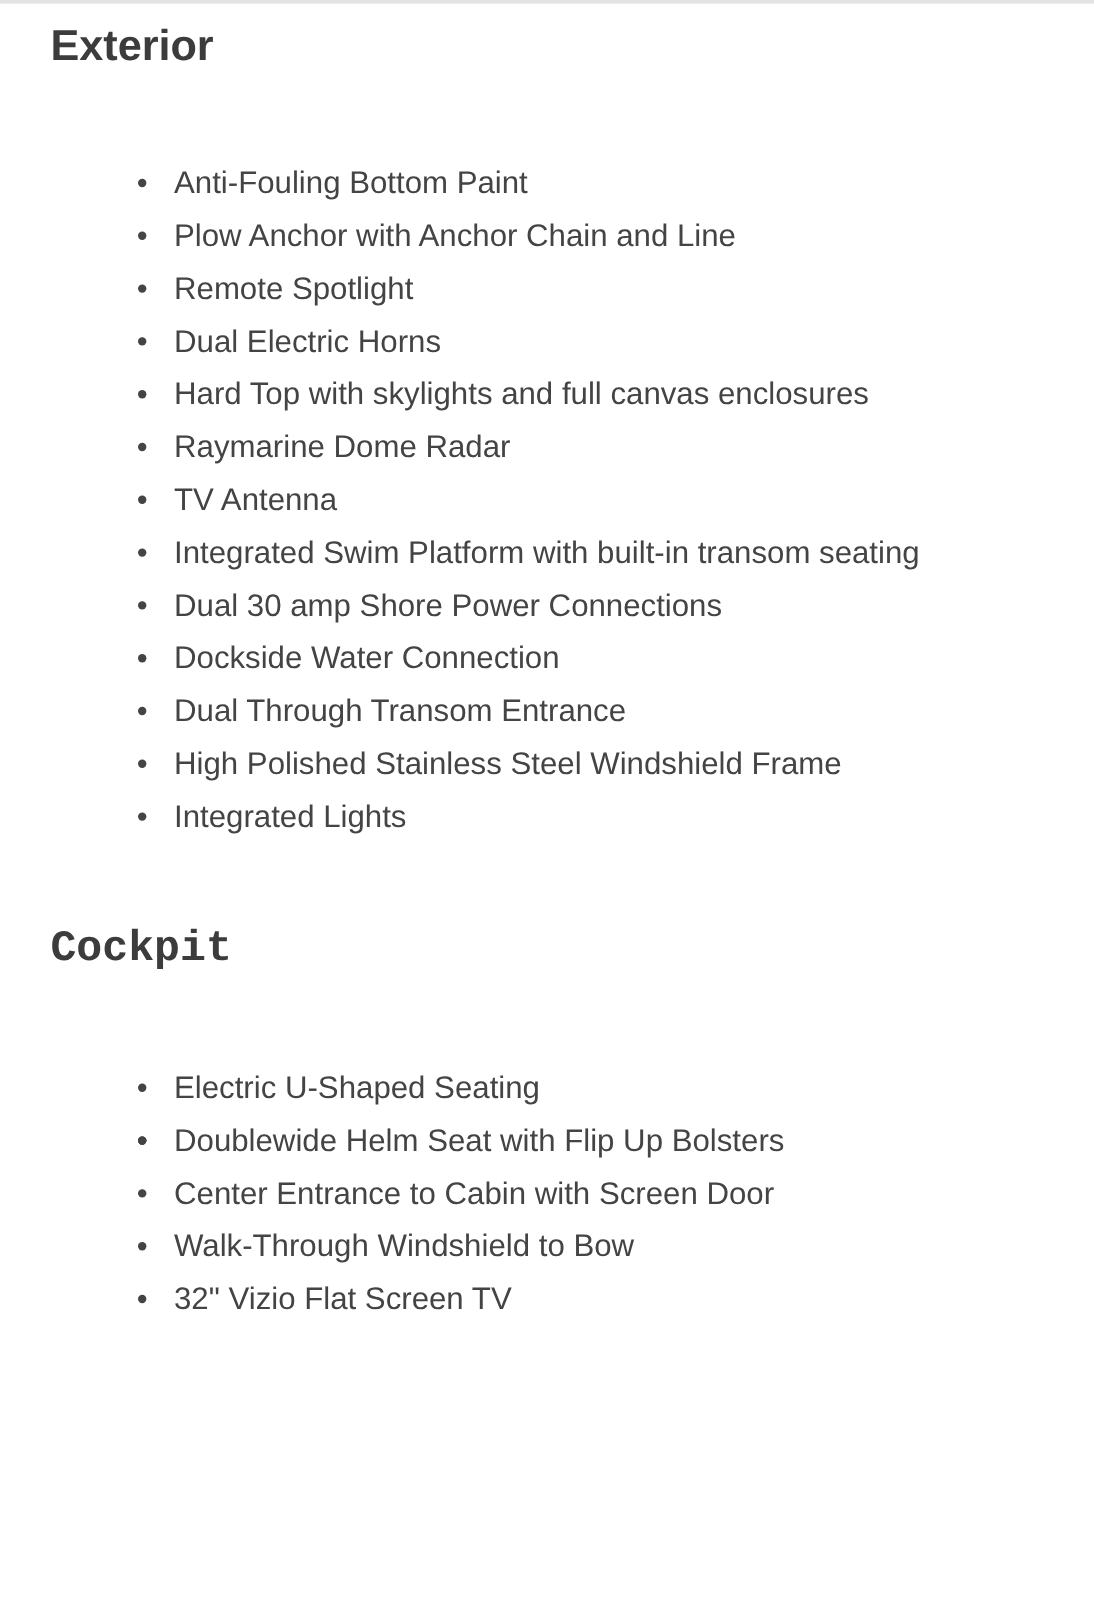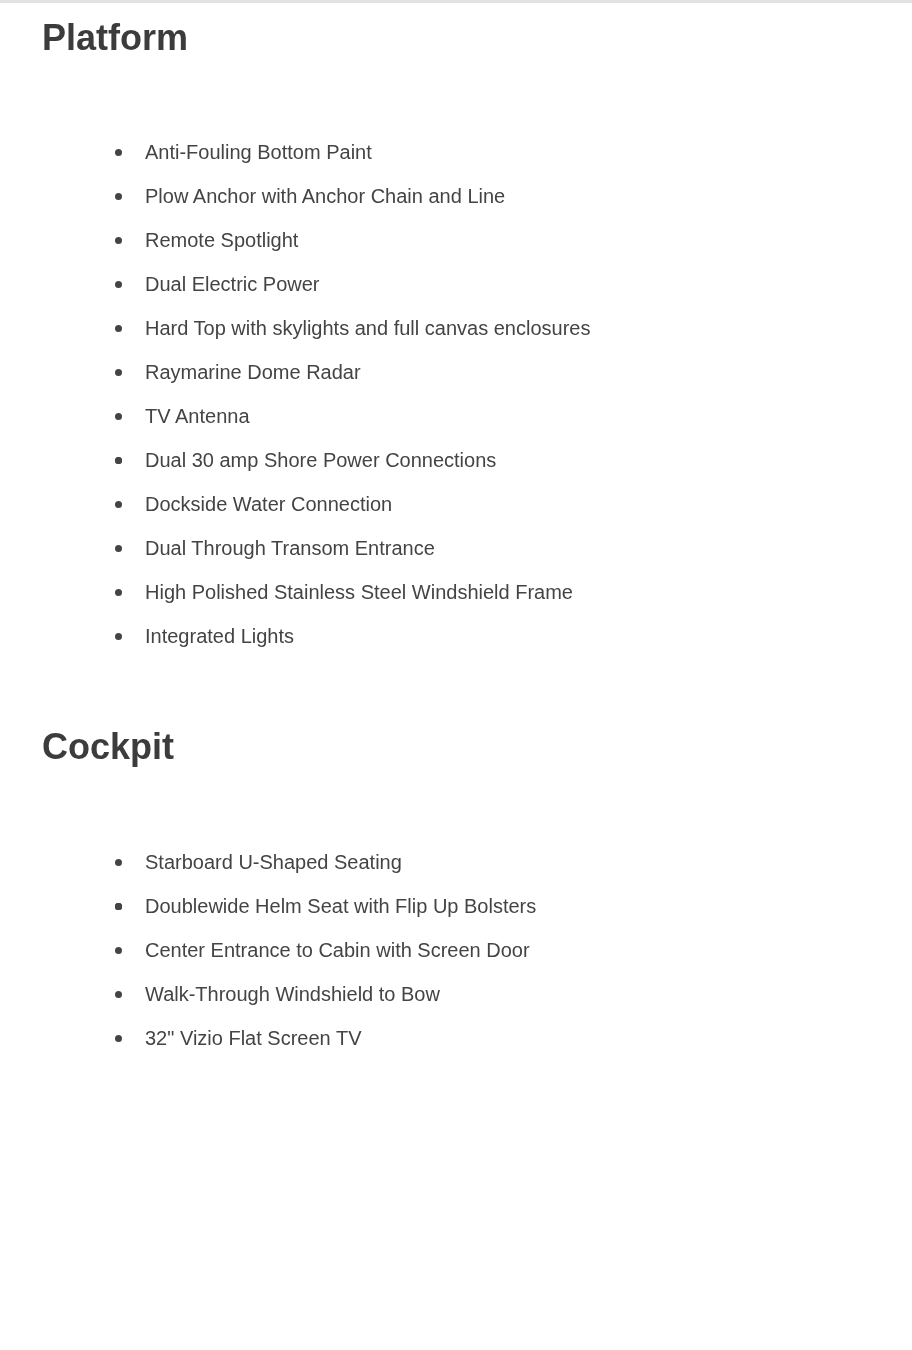--- a/index.html
+++ b/index.html
@@ -20,71 +20,72 @@
   }
   h2.section-heading {
     margin: 0;
     font-size: 36px;
     line-height: 1.15;
     font-weight: bold;
     color: #3c3c3c;
   }
   section.features-section.second h2.section-heading {
     margin-top: 68px;
+    font-family: Liberation Mono, monospace;
   }
   ul.feature-list {
     list-style: none;
     margin: 72px 0 0 0;
     padding: 0;
   }
   ul.feature-list li {
     position: relative;
     padding-left: 103px;
-    font-size: 20px;
+    font-size: 26px;
     line-height: 44px;
     color: #444444;
   }
   ul.feature-list .dot {
     position: absolute;
     left: 73px;
     top: 19px;
     width: 7px;
     height: 7px;
     border-radius: 50%;
     background: #444444;
   }
 </style>
 </head>
 <body>
 
 <div class="content">
 
   <section class="features-section first">
-    <h2 class="section-heading">Platform</h2>
+    <h2 class="section-heading">Exterior</h2>
     <ul class="feature-list">
         <li><span class="dot"></span><span class="txt">Anti-Fouling Bottom Paint</span></li>
         <li><span class="dot"></span><span class="txt">Plow Anchor with Anchor Chain and Line</span></li>
         <li><span class="dot"></span><span class="txt">Remote Spotlight</span></li>
-        <li><span class="dot"></span><span class="txt">Dual Electric Power</span></li>
+        <li><span class="dot"></span><span class="txt">Dual Electric Horns</span></li>
         <li><span class="dot"></span><span class="txt">Hard Top with skylights and full canvas enclosures</span></li>
         <li><span class="dot"></span><span class="txt">Raymarine Dome Radar</span></li>
         <li><span class="dot"></span><span class="txt">TV Antenna</span></li>
-        <li><span class="dot"></span></li>
+        <li><span class="dot"></span><span class="txt">Integrated Swim Platform with built-in transom seating</span></li>
         <li><span class="dot"></span><span class="txt">Dual 30 amp Shore Power Connections</span></li>
         <li><span class="dot"></span><span class="txt">Dockside Water Connection</span></li>
         <li><span class="dot"></span><span class="txt">Dual Through Transom Entrance</span></li>
         <li><span class="dot"></span><span class="txt">High Polished Stainless Steel Windshield Frame</span></li>
         <li><span class="dot"></span><span class="txt">Integrated Lights</span></li>
       </ul>
   </section>
 
   <section class="features-section second">
     <h2 class="section-heading">Cockpit</h2>
     <ul class="feature-list">
-        <li><span class="dot"></span><span class="txt">Starboard U-Shaped Seating</span></li>
+        <li><span class="dot"></span><span class="txt">Electric U-Shaped Seating</span></li>
         <li><span class="dot"></span></li>
         <li><span class="dot"></span></li>
         <li><span class="dot"></span><span class="txt">Doublewide Helm Seat with Flip Up Bolsters</span></li>
         <li><span class="dot"></span><span class="txt">Center Entrance to Cabin with Screen Door</span></li>
         <li><span class="dot"></span><span class="txt">Walk-Through Windshield to Bow</span></li>
         <li><span class="dot"></span><span class="txt">32" Vizio Flat Screen TV</span></li>
       </ul>
   </section>
 
 </div>

